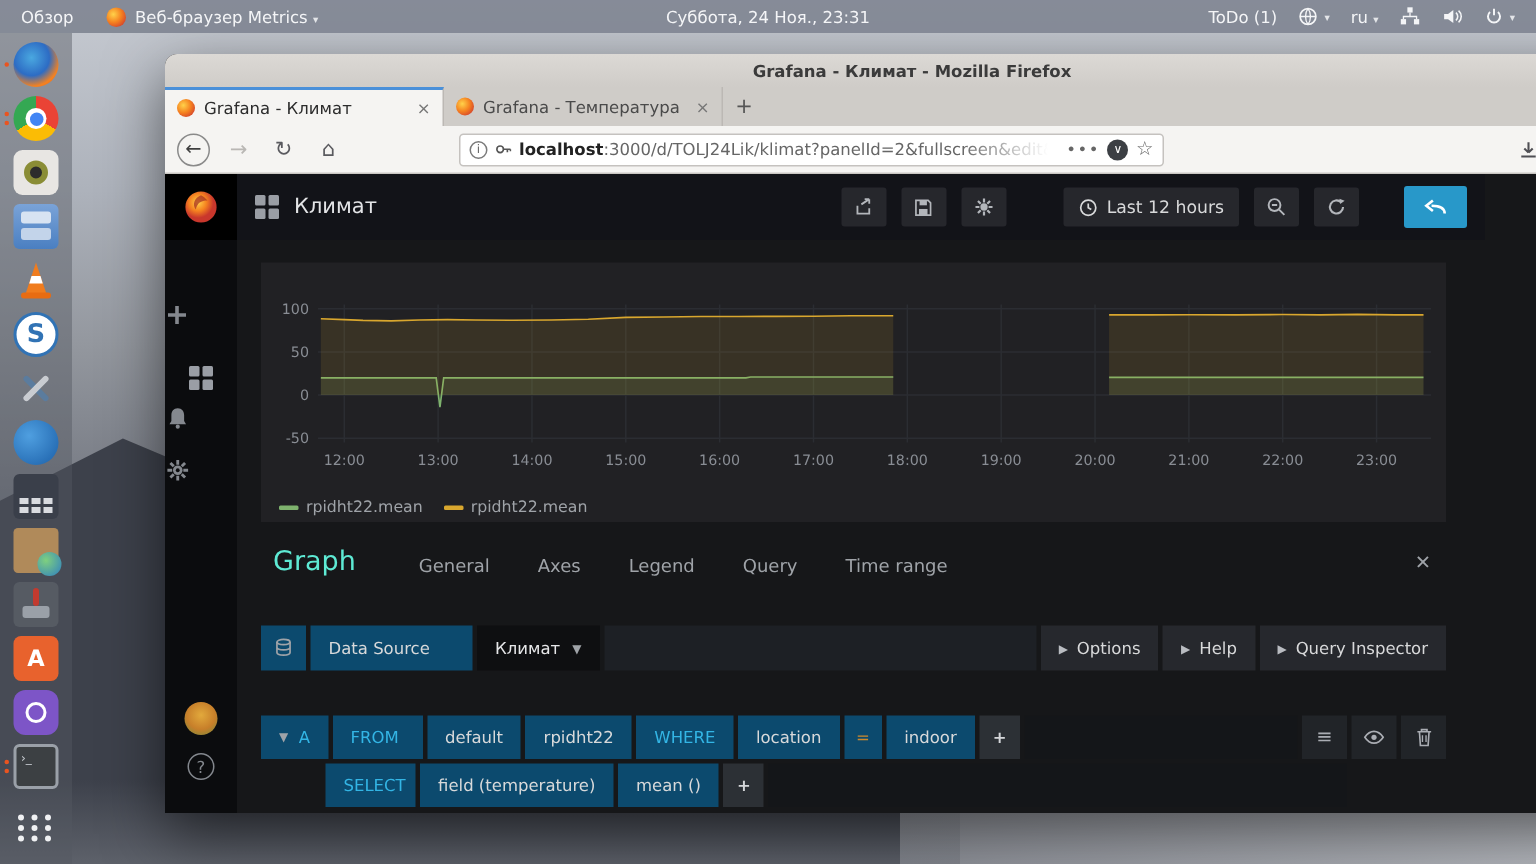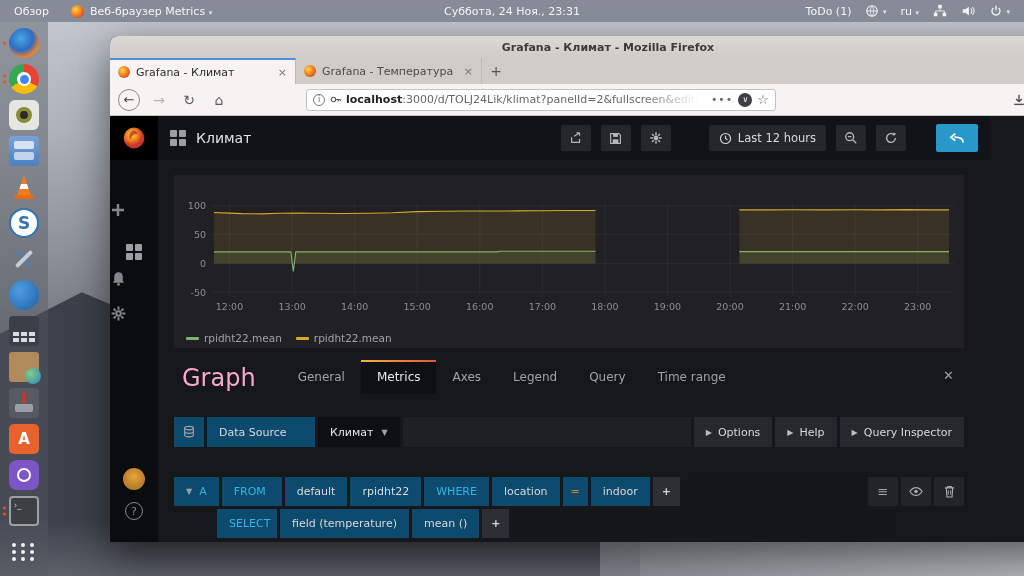--- a/index.html
+++ b/index.html
@@ -65,21 +65,21 @@
   #panel{left:16px;top:59px;width:790px;height:173px;background:#212124}
   .ptitle{text-align:center;color:#d8d9da;font-size:12px;padding-top:5px}
   #chart{position:absolute;left:4px;top:24px}
   .grid{stroke:#2b2d32;stroke-width:1}
   .tick{fill:#898d94;font-size:9.5px;font-family:"DejaVu Sans",sans-serif}
   #legend{position:absolute;left:12px;bottom:4px;display:flex;gap:14px;font-size:10.5px;color:#9fa3a8}
   .lgi{display:flex;align-items:center;gap:5px}
   .lgi i{width:13px;height:3px;border-radius:1px;display:inline-block}
   
   #tabsrow{left:16px;top:244px;width:790px;height:34px;display:flex;align-items:stretch;color:#9fa3a8}
-  .ptype{color:#f9a8d4;font-size:24px;padding:4px 26px 0 8px}
+  .ptype{color:#5eead4;font-size:18px;padding:4px 26px 0 8px}
   .etab{padding:10px 16px 0;font-size:12px;position:relative}
   .etab.active{background:#0f1013;color:#e6e7e9}
   .etab.active::before{content:"";position:absolute;left:0;top:0;right:0;height:2px;background:linear-gradient(90deg,#f5b044,#dd5a32)}
   .closex{margin-left:auto;padding:8px 10px 0;color:#9fa3a8;font-size:13px}
   
   .qr{display:flex;gap:3px;align-items:stretch}
   #dsrow{left:16px;top:301px;width:790px;height:30px}
   #qrow{left:16px;top:361px;width:790px;height:29px}
   #srow{left:59px;top:393px;width:681px;height:29px}
   .qc{background:#0c4a6e;color:#d8d9da;font-size:11px;display:flex;align-items:center;padding:0 12px;white-space:nowrap}
@@ -450,21 +450,20 @@
               <span class="lgi">
                 <i style="background:#d9a72e"></i>
                 <span>rpidht22.mean</span>
               </span>
             </div>
         </div>
 
         <div id="tabsrow" class="abs">
           <span class="ptype">Graph</span>
           <span class="etab">General</span>
-          <span class="etab active">Metrics</span>
           <span class="etab">Axes</span>
           <span class="etab">Legend</span>
           <span class="etab">Query</span>
           <span class="etab">Time range</span>
           <span class="closex">✕</span>
         </div>
 
         <div id="dsrow" class="abs qr">
           <span class="qc" style="padding:0 8px">
               <svg width="14" height="14" viewBox="0 0 16 16">

